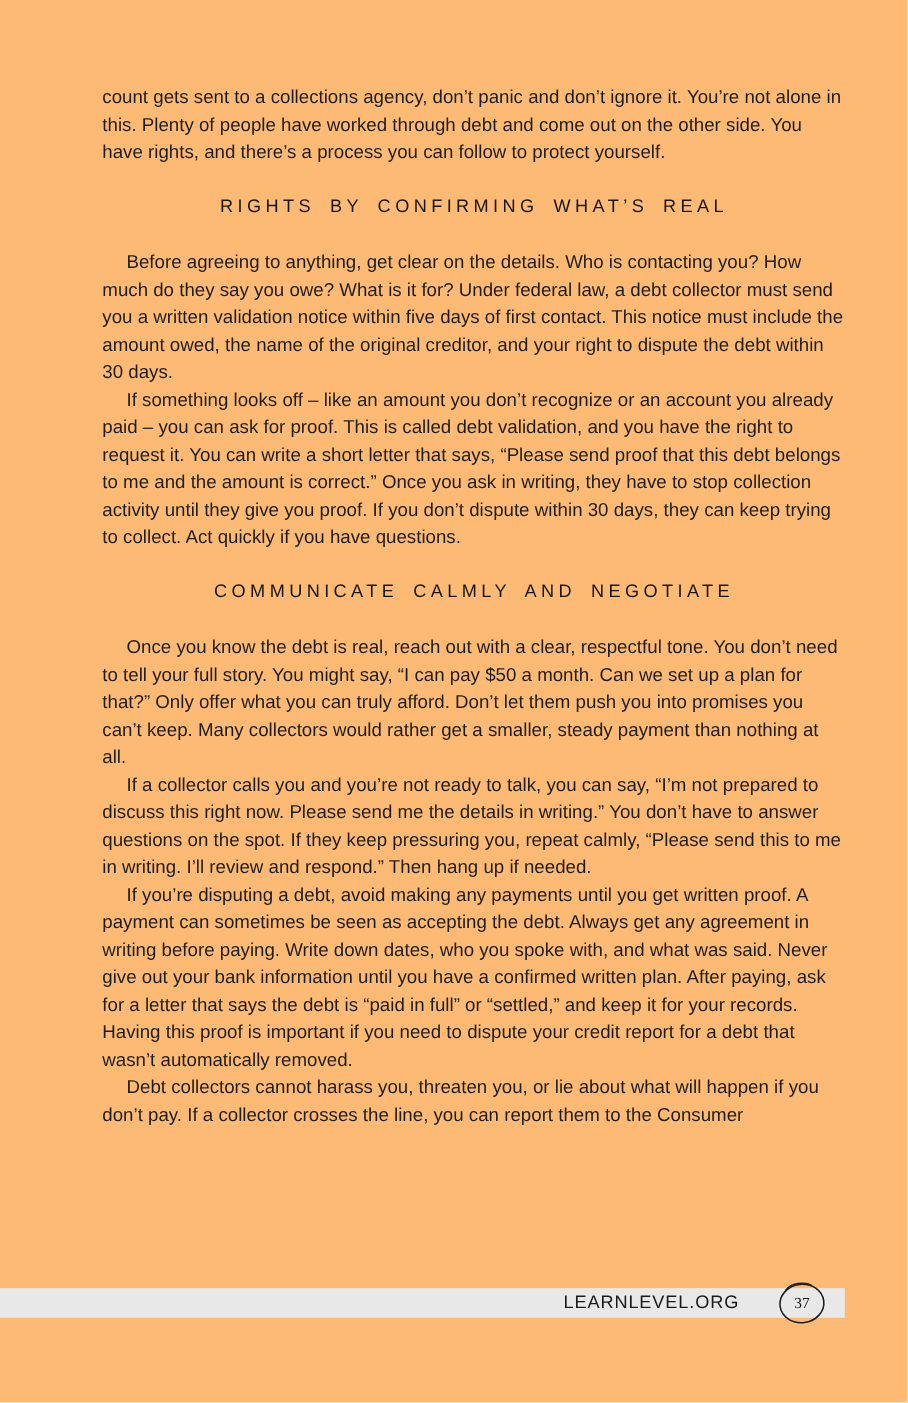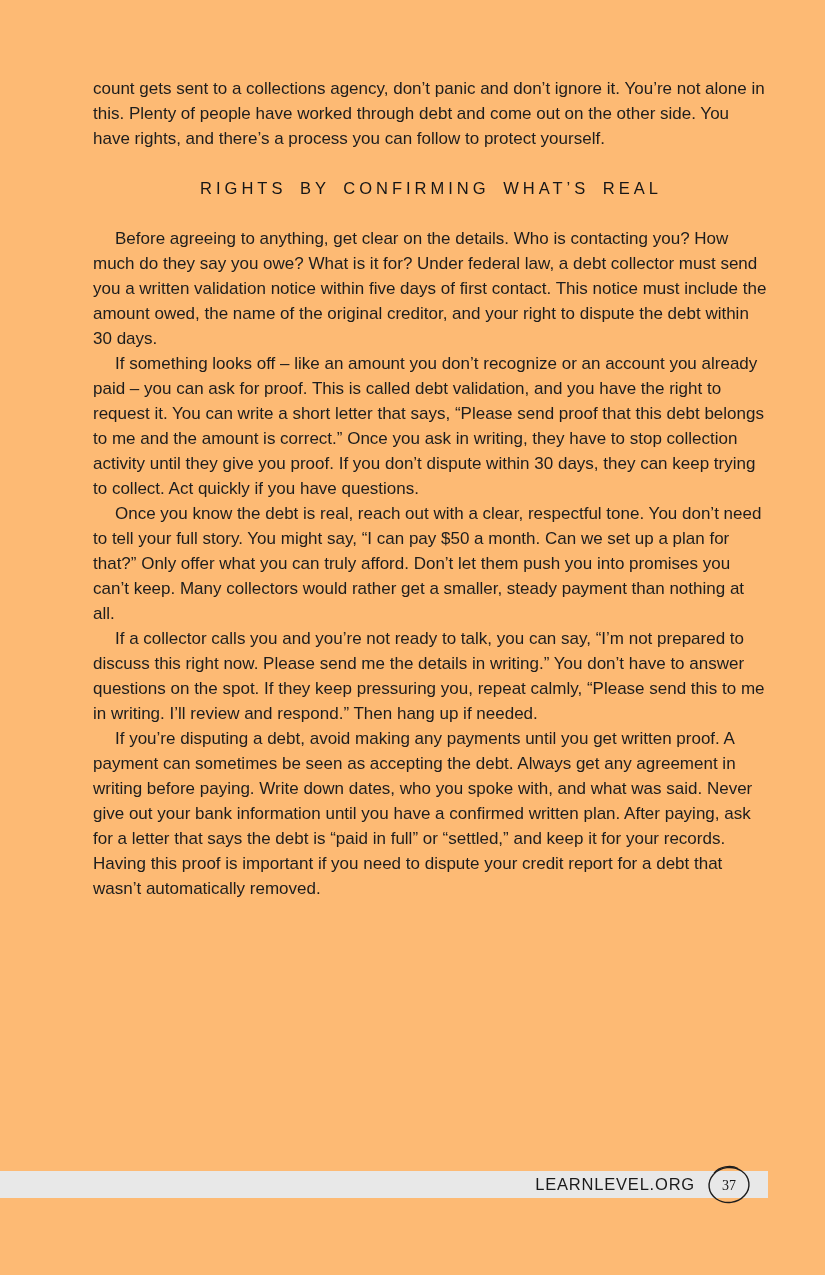--- a/index.html
+++ b/index.html
@@ -40,21 +40,21 @@
   .footer-bar {
     position: absolute;
     left: 0;
     top: 1171px;
     width: 768px;
     height: 27px;
     background: #e8e8e8;
     display: flex;
     align-items: center;
     justify-content: flex-end;
-    padding-right: 73px;
+    padding-right: 96px;
     box-sizing: border-box;
   }
   .footer-site {
     font-size: 16.5px;
     letter-spacing: 0.8px;
     color: #1a1a1a;
     font-weight: 500;
   }
   .page-number-circle {
     position: absolute;
@@ -78,23 +78,25 @@
 </head>
 <body>
 
 <div class="page">
 
   <div class="content">
       <p class="para"><span>count gets sent to a collections agency, don’t panic and don’t ignore it. You’re not alone in this. Plenty of people have worked through debt and come out on the other side. You have rights, and there’s a process you can follow to protect yourself.</span></p>
       <h2 class="heading">RIGHTS BY CONFIRMING WHAT’S REAL</h2>
       <p class="para indent"><span>Before agreeing to anything, get clear on the details. Who is contacting you? How much do they say you owe? What is it for? Under federal law, a debt col­lector must send you a written </span><strong>validation notice</strong><span> within five days of first contact. This notice must include the amount owed, the name of the original creditor, and your right to dispute the debt within 30 days.</span></p>
       <p class="para indent"><span>If something looks off – like an amount you don’t recognize or an account you already paid – you can ask for proof. This is called </span><strong>debt validation</strong><span>, and you have the right to request it. You can write a short letter that says, “Please send proof that this debt belongs to me and the amount is correct.” Once you ask in writing, they have to stop collection activity until they give you proof. If you don’t dispute within 30 days, they can keep trying to collect. Act quickly if you have questions.</span></p>
+      <h2 class="heading">COMMUNICATE CALMLY AND NEGOTIATE</h2>
       <p class="para indent"><span>Once you know the debt is real, reach out with a clear, respectful tone. You don’t need to tell your full story. You might say, “I can pay $50 a month. Can we set up a plan for that?” Only offer what you can truly afford. Don’t let them push you into promises you can’t keep. Many collectors would rather get a smaller, steady payment than nothing at all.</span></p>
       <p class="para indent"><span>If a collector calls you and you’re not ready to talk, you can say, “I’m not prepared to discuss this right now. Please send me the details in writing.” You don’t have to answer questions on the spot. If they keep pressuring you, repeat calmly, “Please send this to me in writing. I’ll review and respond.” Then hang up if needed.</span></p>
       <p class="para indent"><span>If you’re disputing a debt, avoid making any payments until you get written proof. A payment can sometimes be seen as accepting the debt. Always get any agreement in writing before paying. Write down dates, who you spoke with, and what was said. Never give out your bank information until you have a confirmed written plan. After paying, ask for a letter that says the debt is “paid in full” or “settled,” and keep it for your records. Having this proof is important if you need to dispute your credit report for a debt that wasn’t automatically removed.</span></p>
+      <p class="para indent"><span>Debt collectors cannot harass you, threaten you, or lie about what will happen if you don’t pay. If a collector crosses the line, you can report them to the Consumer</span></p>
     </div>
 
   <div class="footer-bar">
     <span class="footer-site">LEARNLEVEL.ORG</span>
   </div>
 
   <div class="page-number-circle">
     <svg width="48" height="48" viewBox="0 0 48 48">
       <ellipse cx="24" cy="24" rx="20" ry="17.5" transform="rotate(-7 24 24)" fill="none" stroke="#1d1d1d" stroke-width="1.4"></ellipse>
       <path d="M 33 7.5 C 26 3.5, 14 5.5, 9 12" fill="none" stroke="#1d1d1d" stroke-width="1.2"></path>

